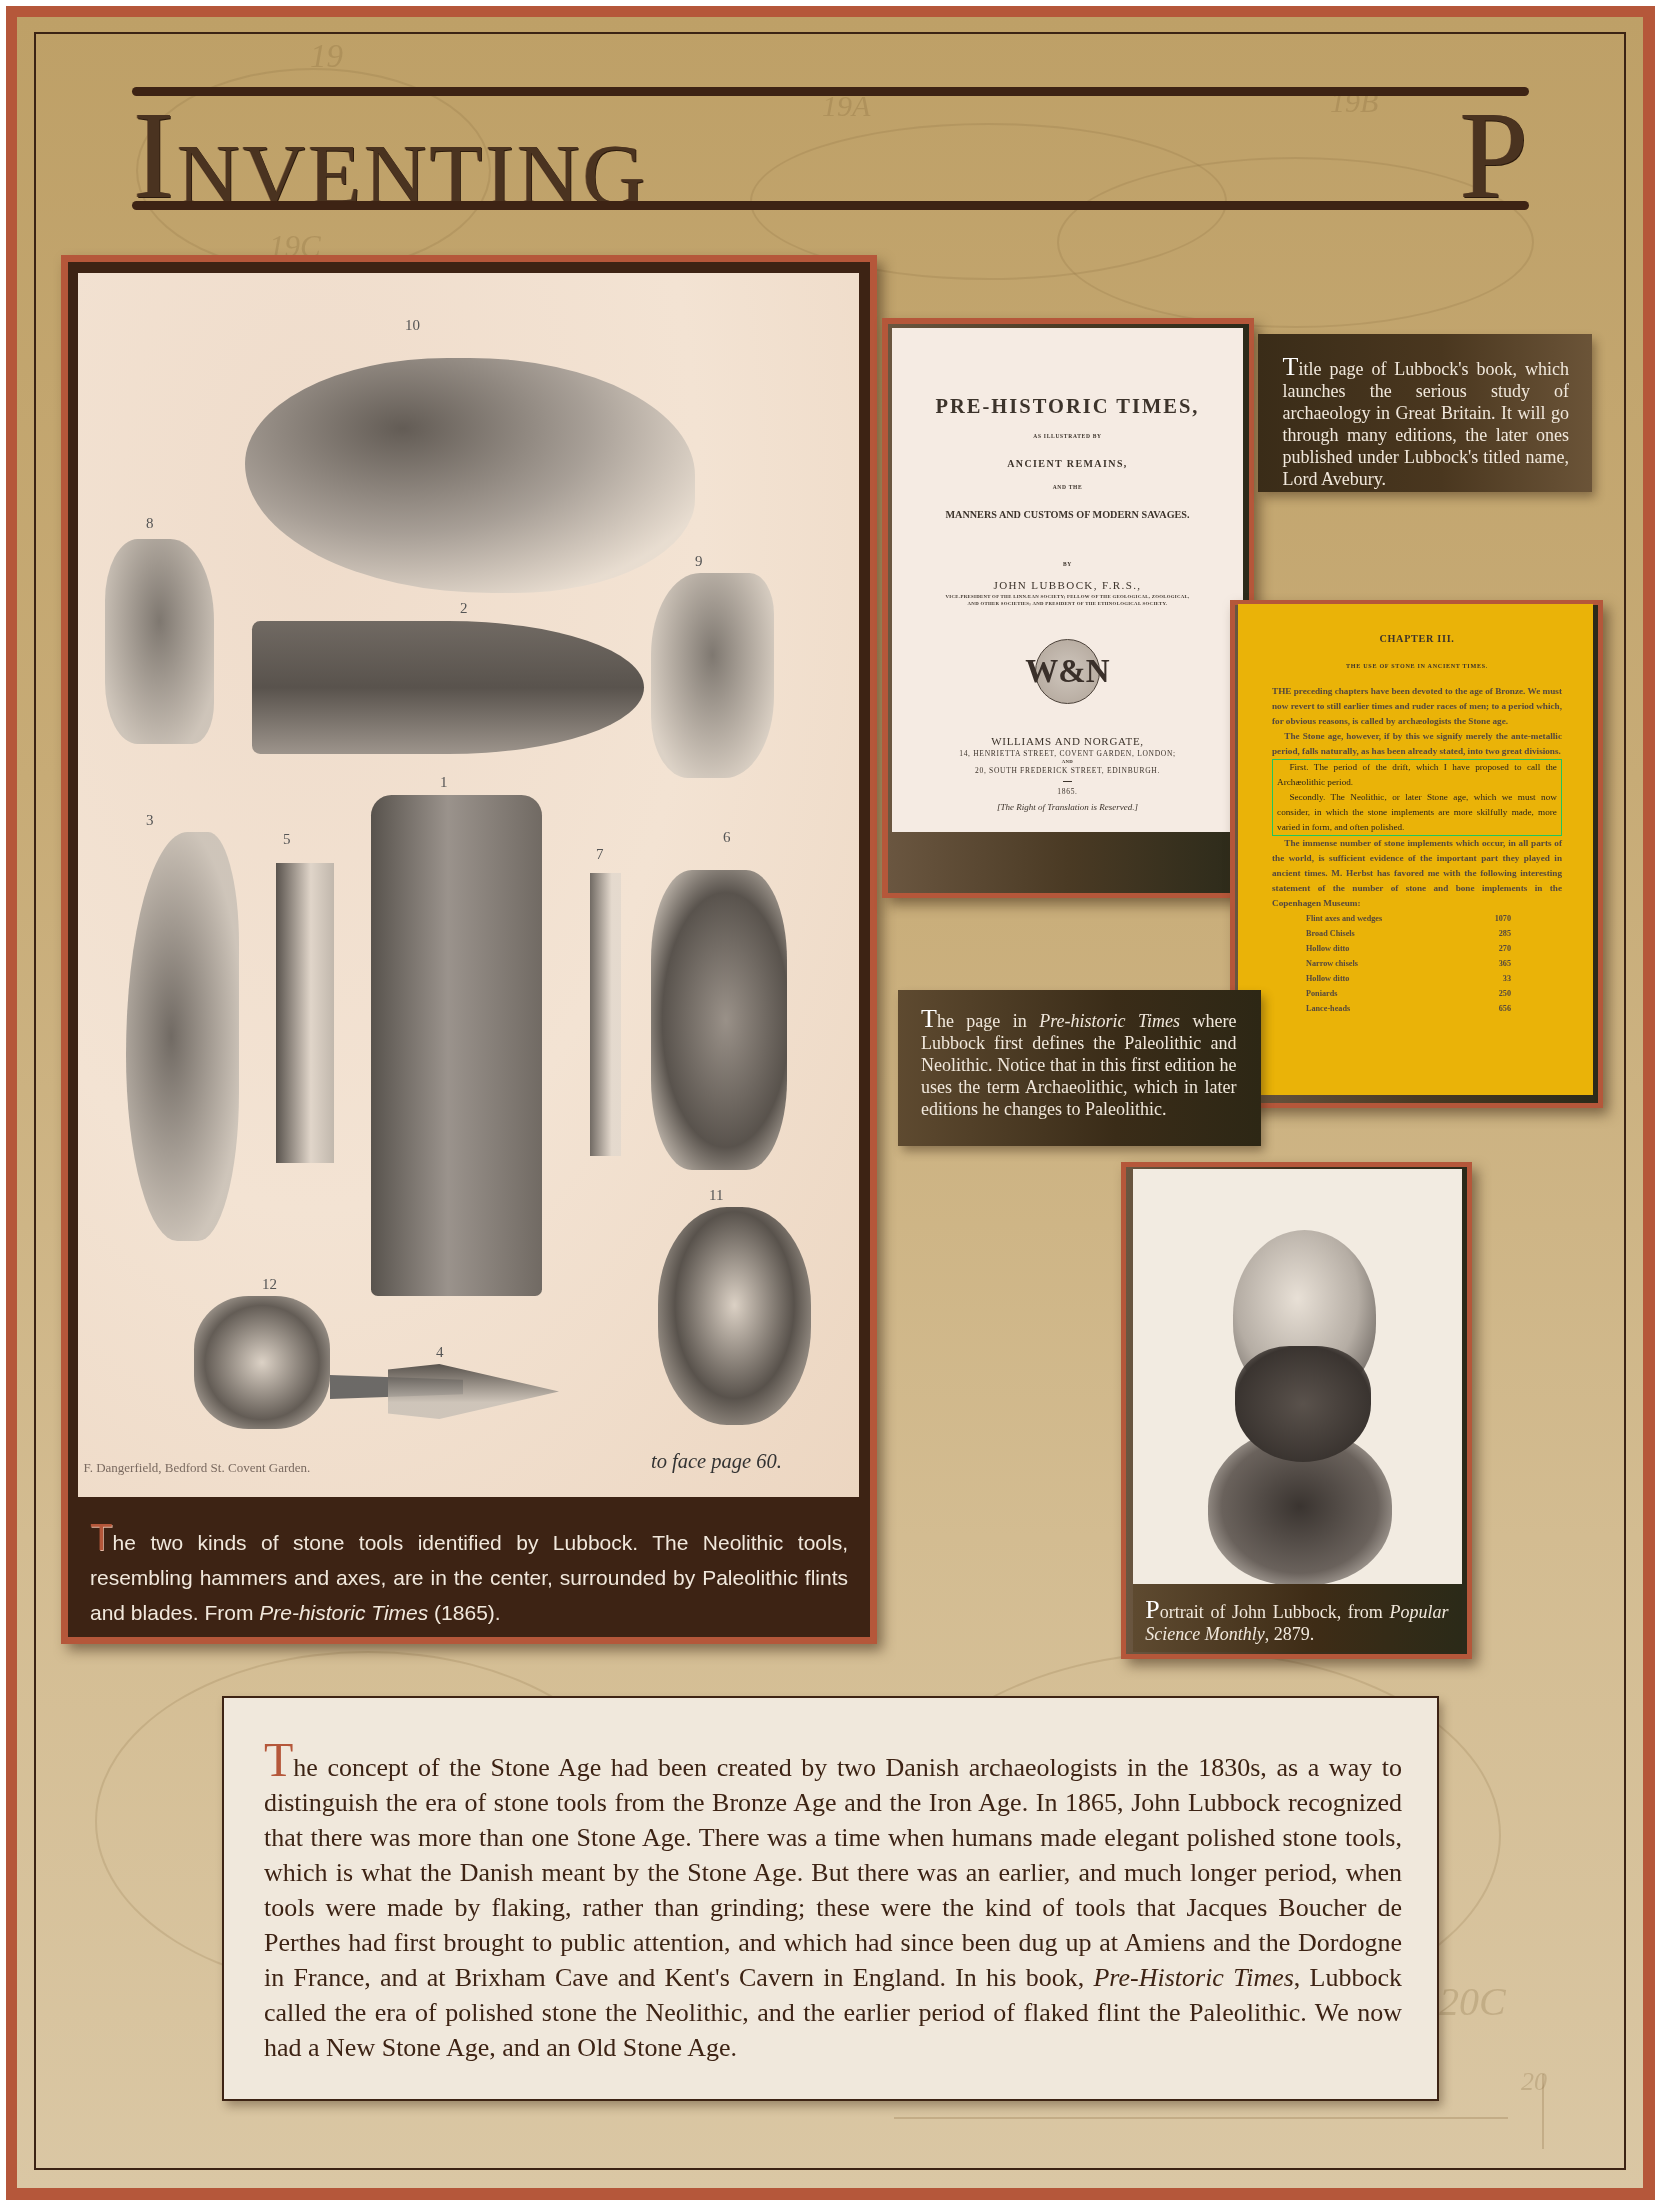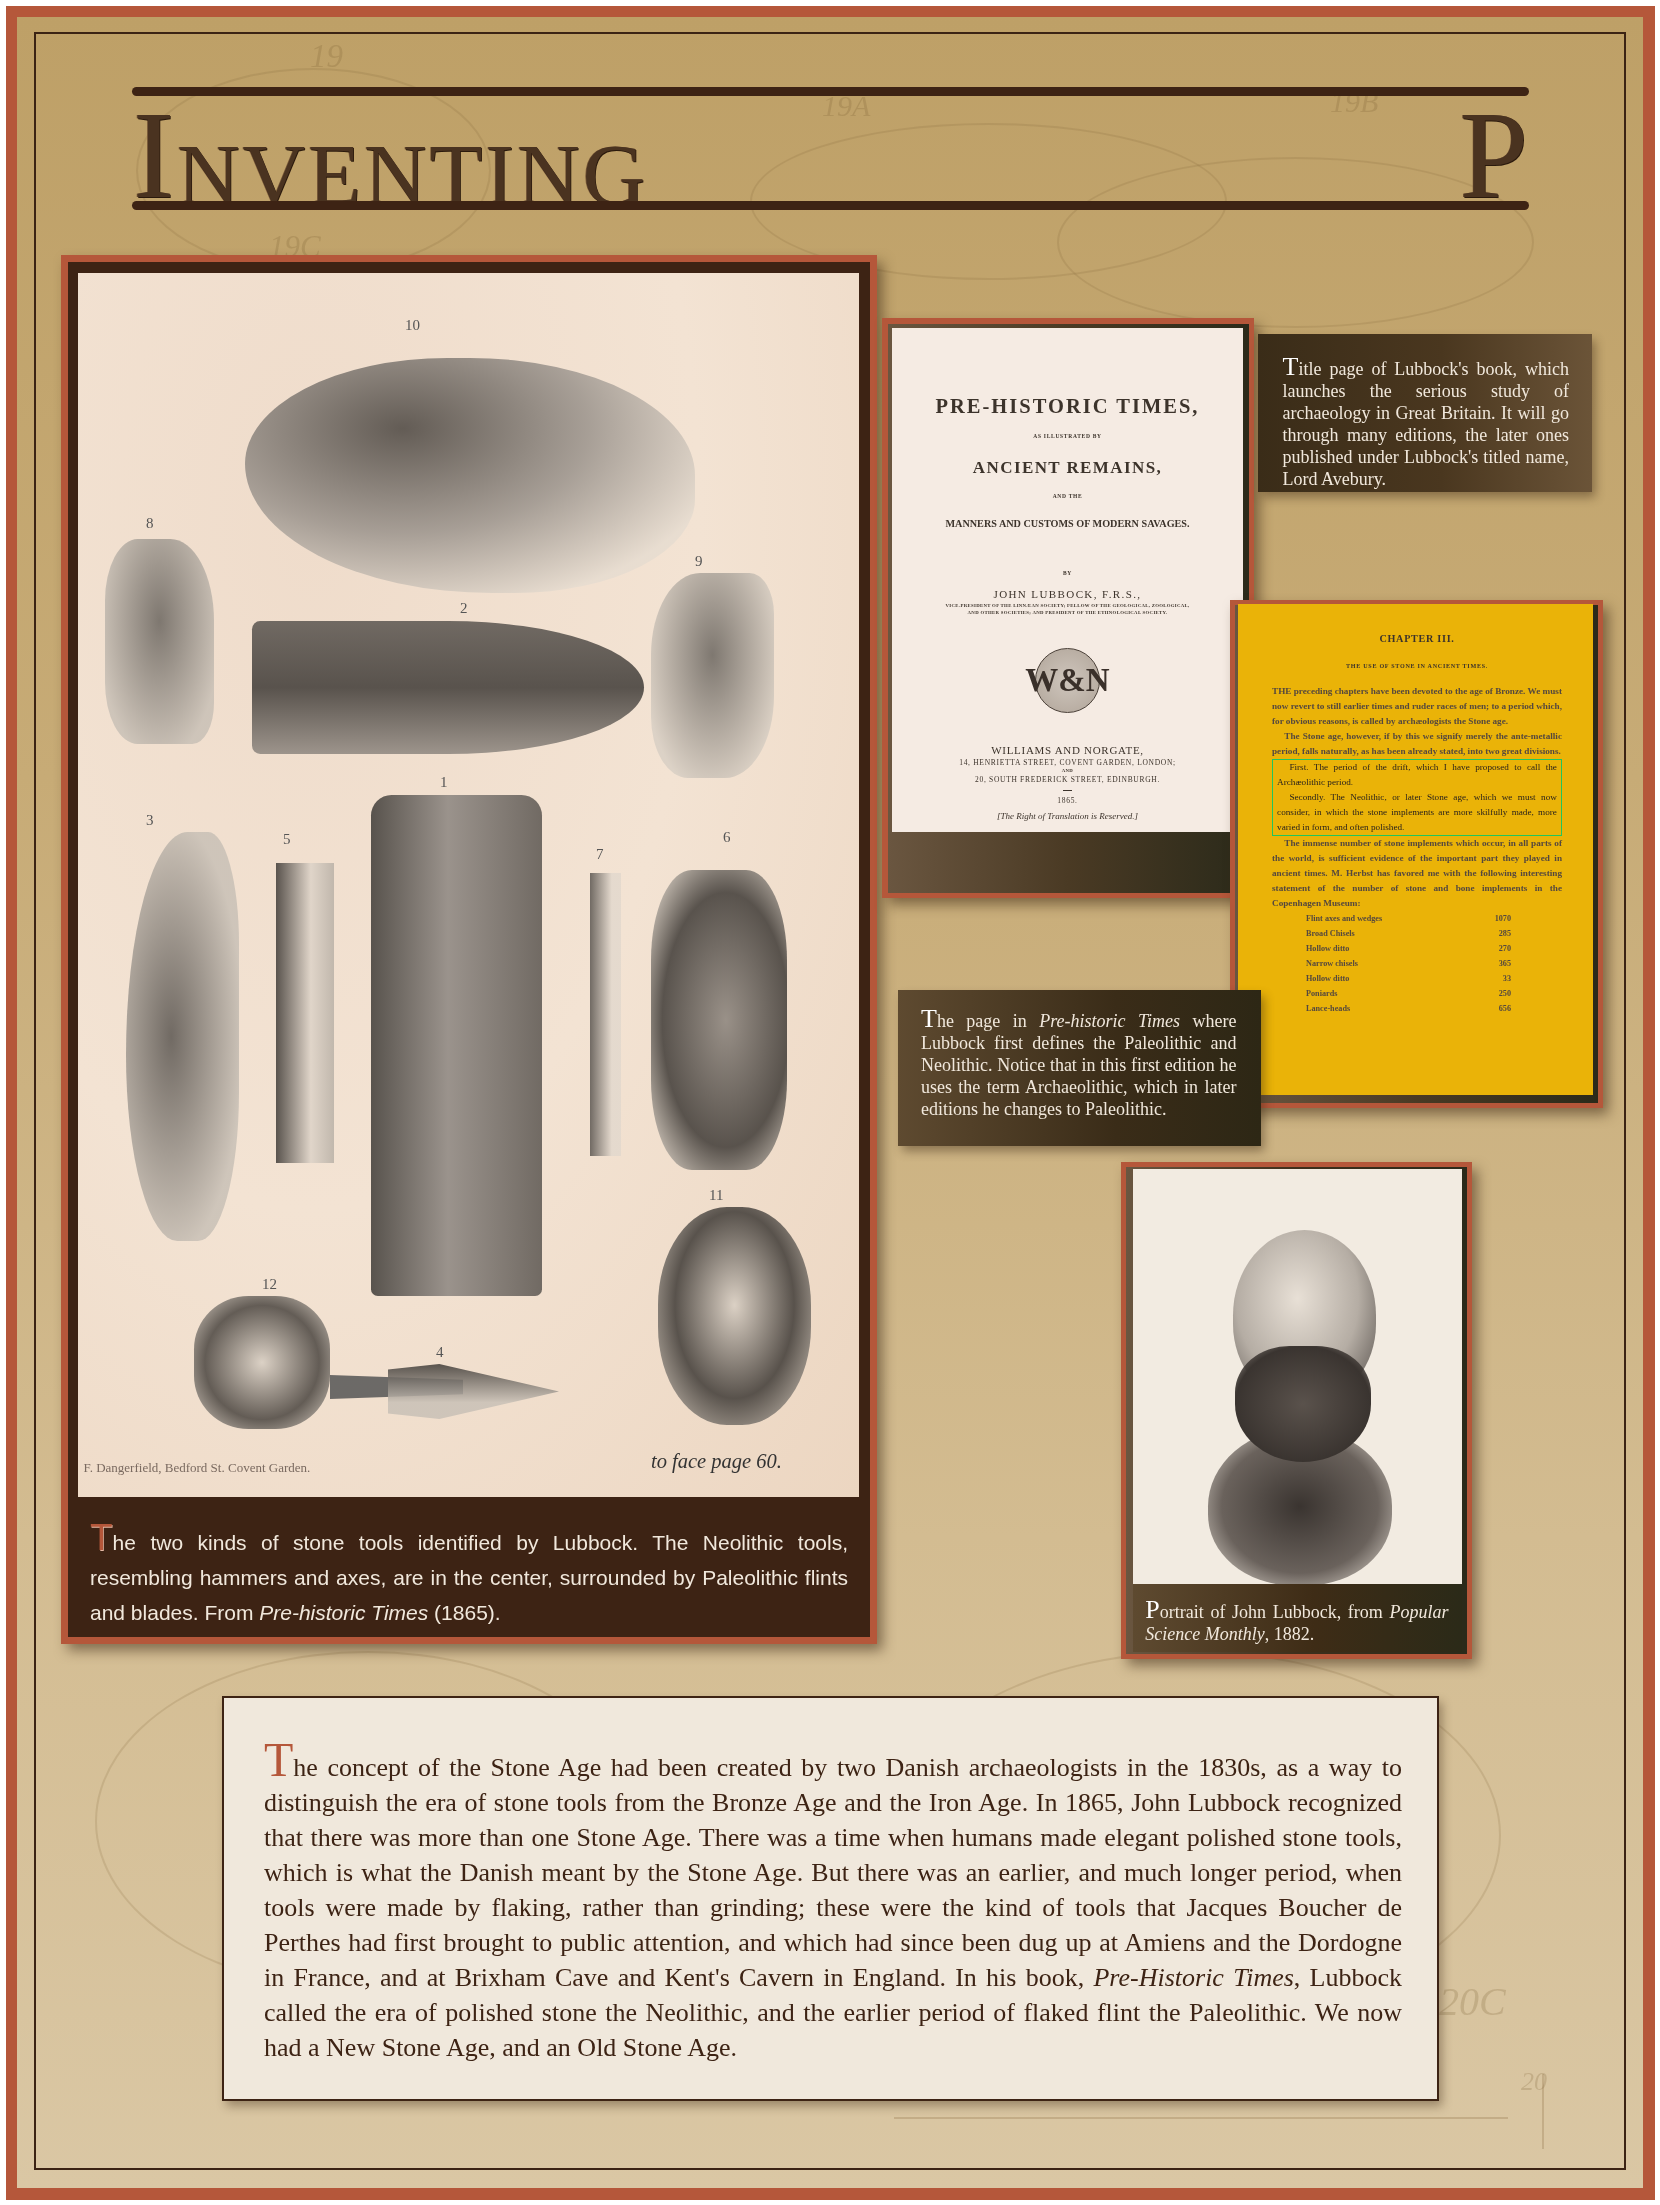--- a/index.html
+++ b/index.html
@@ -62,21 +62,21 @@
     font-family: "Liberation Serif", serif; font-size: 18px; line-height: 22px;
     text-align: justify;
     background: linear-gradient(90deg, #3a2c18 0%, #4a371f 55%, #6b5438 100%);
     box-shadow: 4.1px 5.5px 9.5px rgba(60,40,20,0.45);
   }
 
   
   .tp { color: #3c332b; text-align: center; font-family: "Liberation Serif", serif; background: #f5ebe3; }
   .tp .t1 { font-size: 20.5px; font-weight: bold; letter-spacing: 2px; }
   .tp .t-small { font-size: 5.5px; letter-spacing: 0.7px; font-weight: bold; }
-  .tp .t2 { font-size: 17px; font-weight: bold; letter-spacing: 1.4px; }
+  .tp .t2 { font-size: 10px; font-weight: bold; letter-spacing: 1.4px; }
   .tp .t3 { font-size: 10.2px; font-weight: bold; }
   .tp .t4 { font-size: 11px; letter-spacing: 1.4px; }
   .tp .t5 { font-size: 4.8px; font-weight: bold; letter-spacing: 0.3px; line-height: 6.8px; }
   .tp .t6 { font-size: 11px; letter-spacing: 0.7px; }
   .tp .t7 { font-size: 7.5px; letter-spacing: 0.7px; line-height: 9.5px; }
   .tp .t8 { font-size: 9px; font-style: italic; }
   .seal {
     width: 65px; height: 65px; border-radius: 50%; margin: 0 auto;
     border: 1.4px solid #4a4038; background: radial-gradient(circle, #cfc6bd 0%, #b9aea3 70%, #d7cdc3 100%);
     display: flex; align-items: center; justify-content: center;
@@ -270,21 +270,21 @@
 
 <div class="frame-red" style="left:1121px;top:1162px;width:351px;height:497px;">
   <div class="frame-dark" style="left:4.8px;top:4.8px;right:4.8px;bottom:4.8px;background:linear-gradient(90deg,#6a5640 0%,#3e2f1c 50%,#2b2a1a 100%);"></div>
 </div>
 <div class="paper portrait" style="left:1133px;top:1169px;width:329px;height:415px;">
   <div class="head-oval" style="left:75px;top:259px;width:184px;height:157px;background:radial-gradient(ellipse,#3a3430 0%,#6a625c 60%,rgba(240,234,225,0) 100%);"></div>
   <div class="head-oval" style="left:100px;top:61px;width:143px;height:171px;background:radial-gradient(ellipse at 45% 40%,#e8e0d6 0%,#b5ada4 55%,#4a4440 100%);"></div>
   <div class="head-oval" style="left:102px;top:177px;width:136px;height:116px;border-radius:40% 40% 50% 50%;background:radial-gradient(ellipse,#5a524c 0%,#3a3430 70%,rgba(60,52,48,0.2) 100%);"></div>
 </div>
 <div style="position:absolute;left:1133px;top:1584px;width:329px;height:68px;padding:15px 13.6px 0 12.3px;background:linear-gradient(90deg,#5e4a30 0%,#3e2c16 55%,#2b2a18 100%);color:#f1e8dc;font-size:18px;line-height:22px;text-align:justify;">
-  <span class="dropcap-white">P</span><span>ortrait of John Lubbock, from </span><i>Popular Science Monthly</i><span>, 1882.</span>
+  <span class="dropcap-white">P</span><span>ortrait of John Lubbock, from </span><i>Popular Science Monthly</i><span>, 2879.</span>
 </div>
 
 <div class="body-panel">
   <div class="body-text">
     <span class="dropcap">T</span><span>he concept of the Stone Age had been created by two Danish archaeologists in the 1830s, as a way to distinguish the era of stone tools from the Bronze Age and the Iron Age.  In 1865, John Lubbock recognized that there was more than one Stone Age.  There was a time when humans made elegant polished stone tools, which is what the Danish meant by the Stone Age.  But there was an earlier, and much longer period, when tools were made by flaking, rather than grinding; these were the kind of tools that Jacques Boucher de Perthes had first brought to public attention, and which had since been dug up at Amiens and the Dordogne in France, and at Brixham Cave and Kent's Cavern in England.  In his book, </span><i>Pre-Historic Times</i><span>, Lubbock called the era of polished stone the Neolithic, and the earlier period of flaked flint the Paleolithic.  We now had a New Stone Age, and an Old Stone Age.</span>
   </div>
 </div>
 
 
 </body></html>

